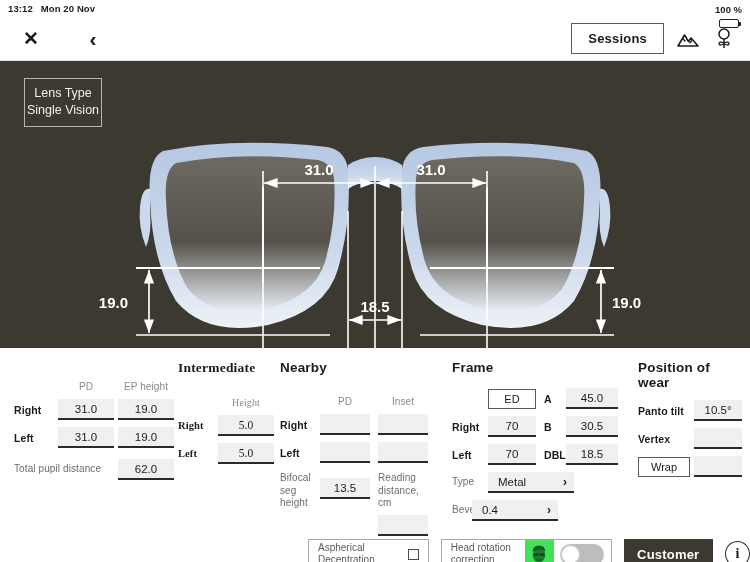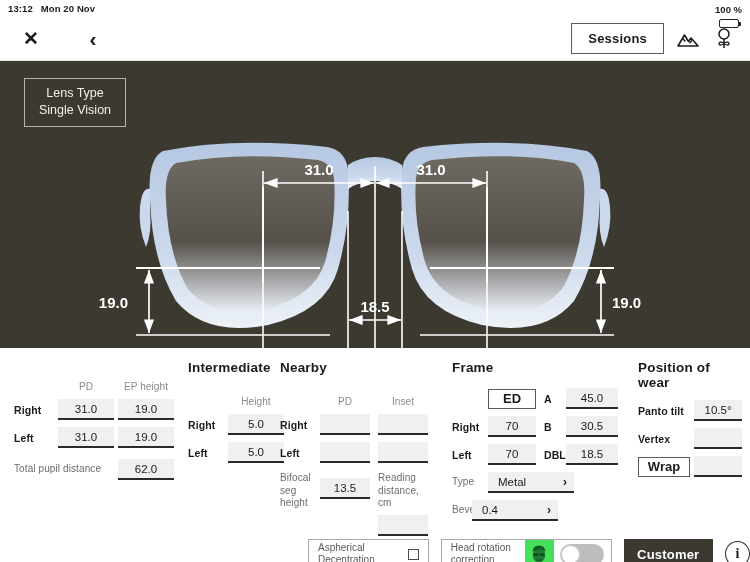--- a/index.html
+++ b/index.html
@@ -56,21 +56,21 @@
   
   .diagram {
     position: relative;
     height: 287px;
     background: #3c3930;
     overflow: hidden;
   }
   .lens-badge {
     position: absolute; left: 24px; top: 17px;
     border: 1px solid #b9b5ab;
-    padding: 6px 14px 7px;
+    padding: 6px 2px 7px;
     text-align: center;
     color: #f2f0ec;
     font-size: 12.5px; line-height: 1.35;
     cursor: pointer;
   }
   .diagram svg { position: absolute; inset: 0; width: 750px; height: 287px; }
   .dim-label {
     fill: #ffffff; font-family: "Liberation Sans", sans-serif;
     font-size: 15px; font-weight: 700;
   }
@@ -81,21 +81,21 @@
     height: 231px;
     padding: 12px 10px 0 14px;
     background: #fff;
   }
   .sec-title {
     font-size: 13.5px; font-weight: 700; color: #1b1b1b;
     letter-spacing: .2px; margin-bottom: 0;
   }
   .col { position: absolute; top: 12px; }
   .c-far   { left: 14px;  width: 160px; }
-  .c-inter { left: 188px; width: 96px;  }
+  .c-inter { left: 178px; width: 96px; font-family: Liberation Serif, serif;  }
   .c-near  { left: 280px; width: 160px; }
   .c-frame { left: 452px; width: 170px; }
   .c-pow   { left: 638px; width: 106px; }
 
   .hdr-row { display:flex; margin-top: 16px; height: 16px; align-items: flex-end; }
   .row { display:flex; align-items:center; margin-top: 7px; }
   .rlabel {
     font-size: 10.5px; font-weight: 700; color:#1b1b1b;
     letter-spacing: .1px;
   }
@@ -112,21 +112,21 @@
     border-bottom: 2px solid #2a2a2a;
     height: 21px;
     display:flex; align-items:center; justify-content:center;
     font-size: 11.5px; color:#1b1b1b;
     cursor: text;
   }
   .fld.left-al { justify-content: flex-start; padding-left: 10px; }
   .btn-box {
     border: 1px solid #5a5a5a; background:#fff;
     height: 20px; display:flex; align-items:center; justify-content:center;
-    font-size: 13px; font-weight: 700; color:#1b1b1b; cursor:pointer;
+    font-size: 11px; font-weight: 400; color:#1b1b1b; cursor:pointer;
   }
   .chev { margin-left:auto; padding-right:7px; font-size:12px; font-weight:700; color:#1b1b1b; }
 
   
   .bottom {
     position: absolute; left: 0; right: 0; bottom: 8px;
     height: 34px; display: flex; align-items: center;
     padding-left: 308px; gap: 12px;
   }
   .bbox {

